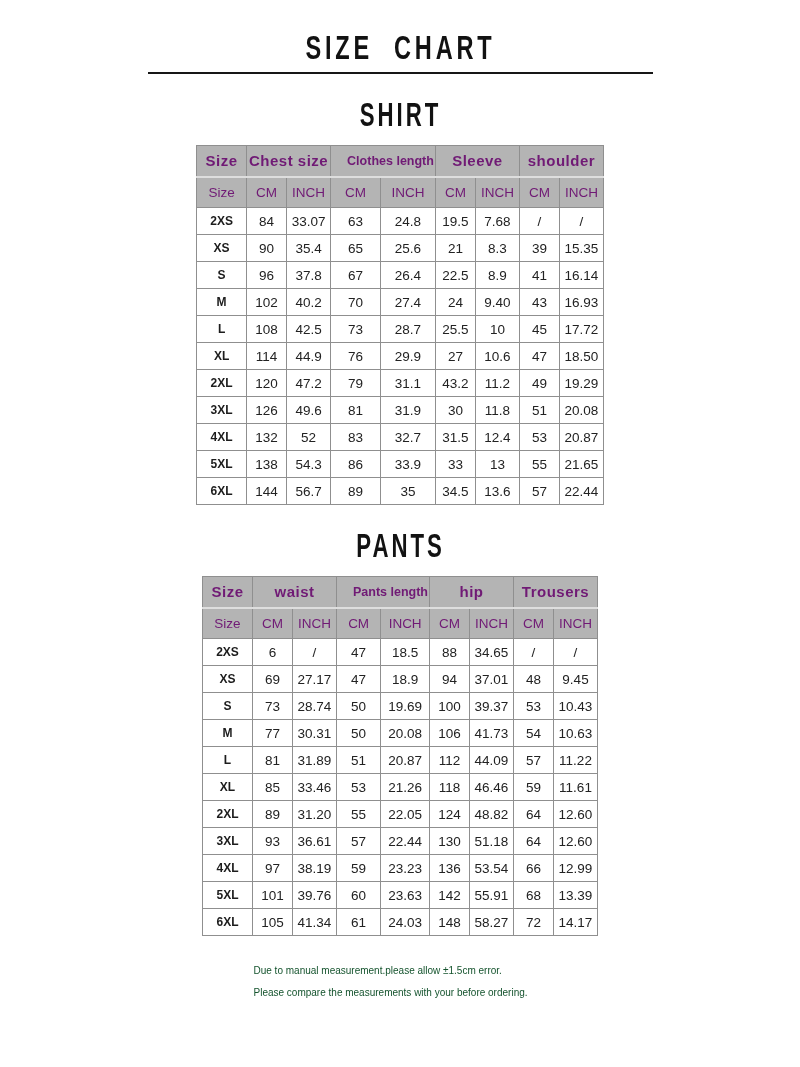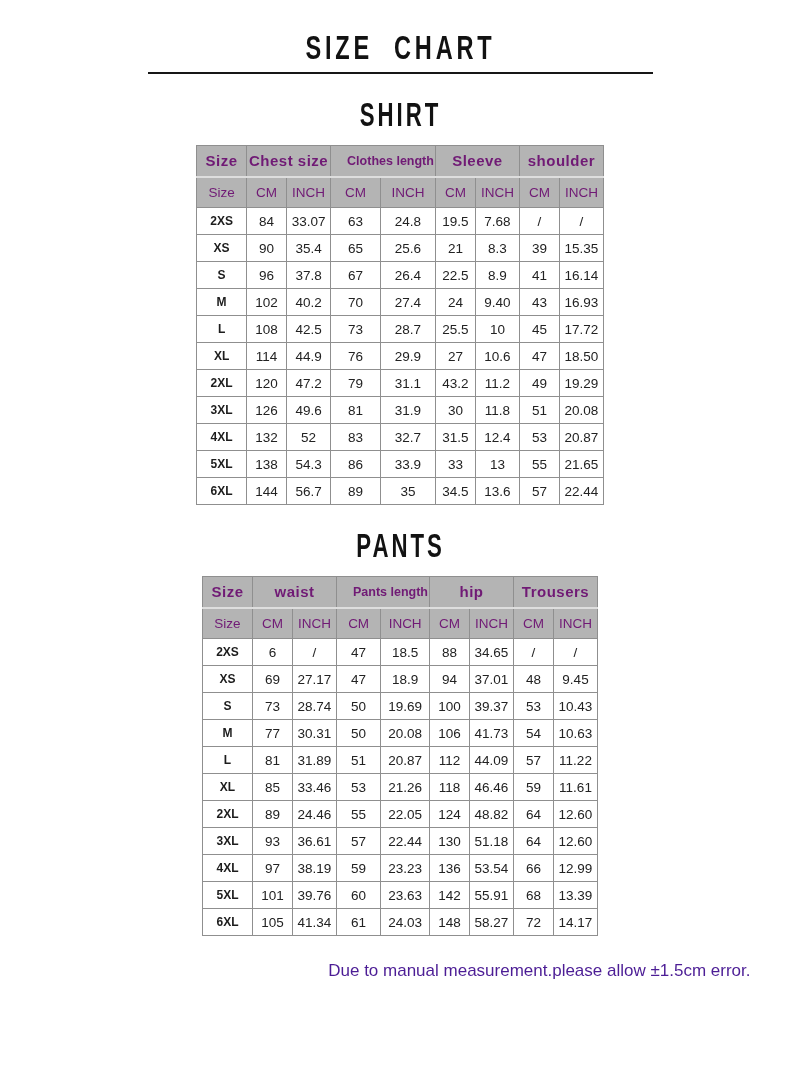--- a/index.html
+++ b/index.html
@@ -94,24 +94,23 @@
   }
   table.size-table tbody td {
     background: #ffffff;
     font-weight: 400;
     font-size: 13.5px;
     height: 27px;
     color: #222222;
   }
   .footer-notes {
     margin: 24px 0 0 204px;
-    font-size: 17px;
-    color: #4c1d95;
+    font-size: 10px;
+    color: #14532d;
     line-height: 22px;
-    text-align: right;
   }
   .footer-notes p { margin: 0; }
 </style>
 </head>
 <body>
 
 <div class="page">
 
   <h1 class="main-title">SIZE CHART</h1>
   <div class="title-divider"></div>
@@ -373,21 +372,21 @@
             <td>53</td>
             <td>21.26</td>
             <td>118</td>
             <td>46.46</td>
             <td>59</td>
             <td>11.61</td>
           </tr>
           <tr>
             <th class="rowsize">2XL</th>
             <td>89</td>
-            <td>24.46</td>
+            <td>31.20</td>
             <td>55</td>
             <td>22.05</td>
             <td>124</td>
             <td>48.82</td>
             <td>64</td>
             <td>12.60</td>
           </tr>
           <tr>
             <th class="rowsize">3XL</th>
             <td>93</td>
@@ -431,15 +430,16 @@
             <td>58.27</td>
             <td>72</td>
             <td>14.17</td>
           </tr>
         </tbody>
       </table>
   </section>
 
   <div class="footer-notes">
     <p>Due to manual measurement.please allow ±1.5cm error.</p>
+    <p>Please compare the measurements with your before ordering.</p>
   </div>
 
 </div>
 
 </body></html>

